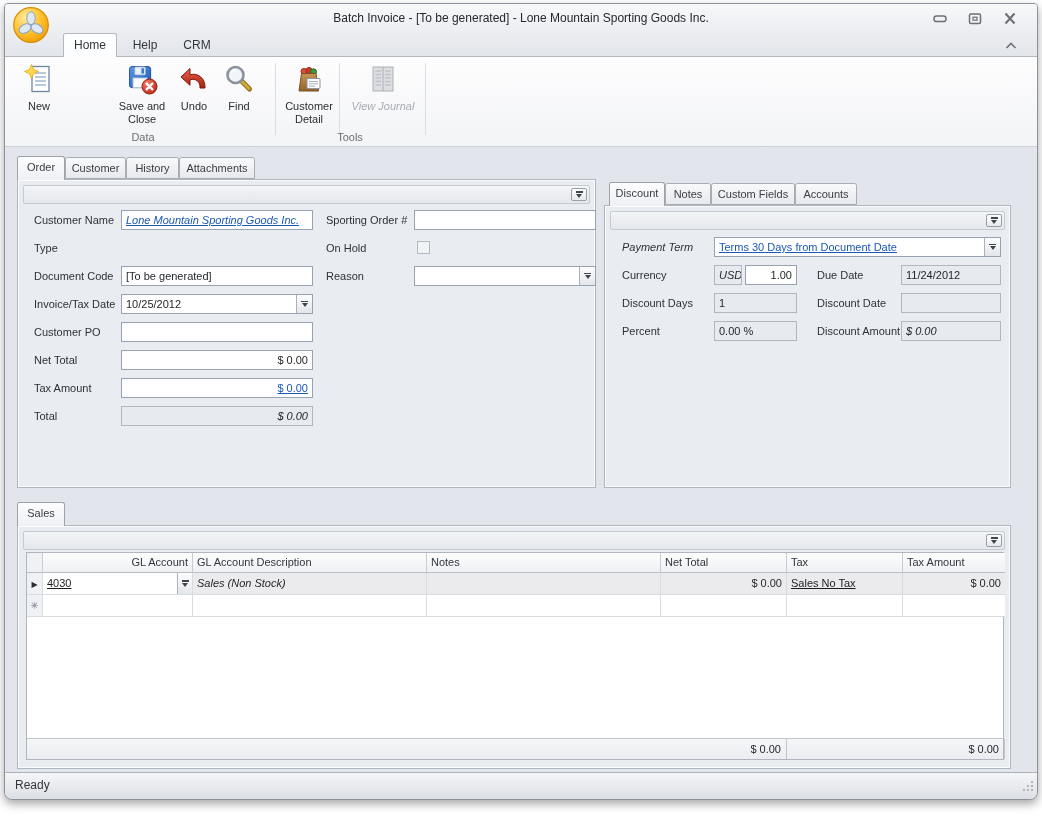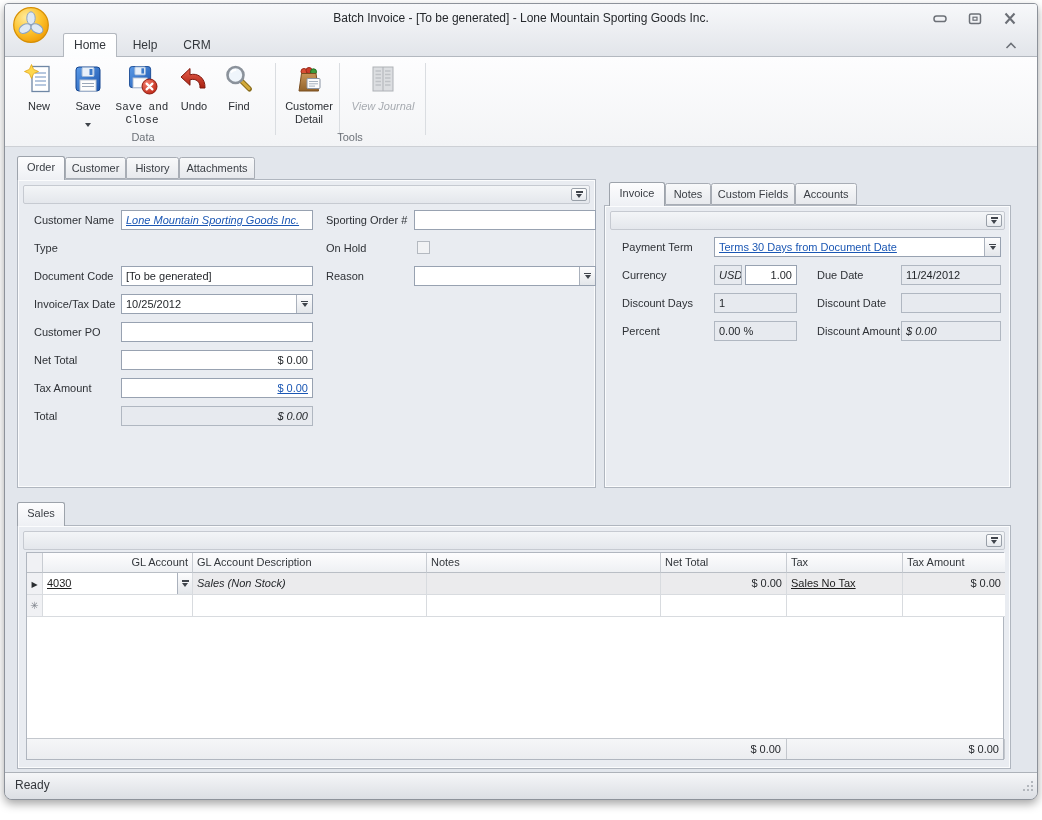--- a/index.html
+++ b/index.html
@@ -126,42 +126,22 @@
               <line x1="12" y1="14" x2="23" y2="14"></line>
               <line x1="12" y1="18" x2="23" y2="18"></line>
               <line x1="12" y1="22" x2="23" y2="22"></line>
             </g>
           <path d="M15.5 8.5 L10.6 10.6 L8.5 15.5 L6.4 10.6 L1.5 8.5 L6.4 6.4 L8.5 1.5 L10.6 6.4 Z" fill="#ffd84d" stroke="#e3a612" stroke-width="0.8"></path>
         </svg>
       </span>
       <span class="rlabel">New</span>
     </div>
 
-    <div class="rbtn" style="left:60px;width:46px;">
-      <span class="ricon">
-        <svg width="32" height="32" viewBox="0 0 32 32">
-          <defs>
-              <linearGradient id="fg" x1="0" y1="0" x2="1" y2="1">
-                <stop offset="0" stop-color="#5b9be8"></stop>
-                <stop offset="1" stop-color="#1c55ae"></stop>
-              </linearGradient>
-            </defs>
-          <rect x="4" y="4" width="24" height="24" rx="3" fill="url(#fg)" stroke="#14458f"></rect>
-          <rect x="10" y="4.5" width="12" height="9" rx="1" fill="#e8f0fa" stroke="#9db6d6"></rect>
-          <rect x="17.5" y="6" width="3" height="6" fill="#3c79c8"></rect>
-          <rect x="8" y="17" width="16" height="11" fill="#fdfdfd" stroke="#b9c4d2"></rect>
-          <line x1="10" y1="20.5" x2="22" y2="20.5" stroke="#9aa7b8"></line>
-            <line x1="10" y1="23.5" x2="22" y2="23.5" stroke="#9aa7b8"></line>
-        </svg>
-      </span>
-      <span class="rlabel">Save</span>
-      <span class="dd-tri" style="margin-top:2px;"></span>
-    </div>
-
-    <div class="rbtn" style="left:108px;width:58px;font-family:Liberation Mono, monospace;">
+
+    <div class="rbtn" style="left:108px;width:58px;">
       <span class="ricon">
         <svg width="32" height="32" viewBox="0 0 32 32">
           <defs>
             <linearGradient id="fg2" x1="0" y1="0" x2="1" y2="1">
                 <stop offset="0" stop-color="#5b9be8"></stop>
                 <stop offset="1" stop-color="#1c55ae"></stop>
               </linearGradient>
             <radialGradient id="rg" cx="35%" cy="30%" r="80%">
                 <stop offset="0" stop-color="#f37f6d"></stop>
                 <stop offset="1" stop-color="#bb2110"></stop>
@@ -311,33 +291,33 @@
     <div class="flabel" style="left:16px;top:170px;">Net Total</div>
     <div class="field num" style="left:103px;top:170px;width:192px;">$ 0.00</div>
 
     <div class="flabel" style="left:16px;top:198px;">Tax Amount</div>
     <div class="field num" style="left:103px;top:198px;width:192px;"><span class="link">$ 0.00</span></div>
 
     <div class="flabel" style="left:16px;top:226px;">Total</div>
     <div class="field ro num it" style="left:103px;top:226px;width:192px;">$ 0.00</div>
   </div>
 
-  <div class="dtab active" style="left:604px;top:178px;width:56px;"><span>Invoice</span></div>
+  <div class="dtab active" style="left:604px;top:178px;width:56px;"><span>Discount</span></div>
   <div class="dtab" style="left:660px;top:179px;width:46px;"><span>Notes</span></div>
   <div class="dtab" style="left:706px;top:179px;width:84px;"><span>Custom Fields</span></div>
   <div class="dtab" style="left:790px;top:179px;width:62px;"><span>Accounts</span></div>
 
   <div class="panel" style="left:599px;top:201px;width:407px;height:283px;">
     <div class="pstrip">
       <span class="collapse-btn">
           <span class="ddg"></span>
         </span>
     </div>
 
-    <div class="flabel" style="left:17px;top:31px;">Payment Term</div>
+    <div class="flabel" style="left:17px;top:31px;font-style:italic;">Payment Term</div>
     <div class="field combo" style="left:109px;top:31px;width:287px;">
       <span class="link">Terms 30 Days from Document Date</span>
       <span class="dd">
           <span class="ddg"></span>
         </span>
     </div>
 
     <div class="flabel" style="left:17px;top:59px;">Currency</div>
     <div class="field ro it" style="left:109px;top:59px;width:28px;">USD</div>
     <div class="field num" style="left:140px;top:59px;width:52px;">1.00</div>

